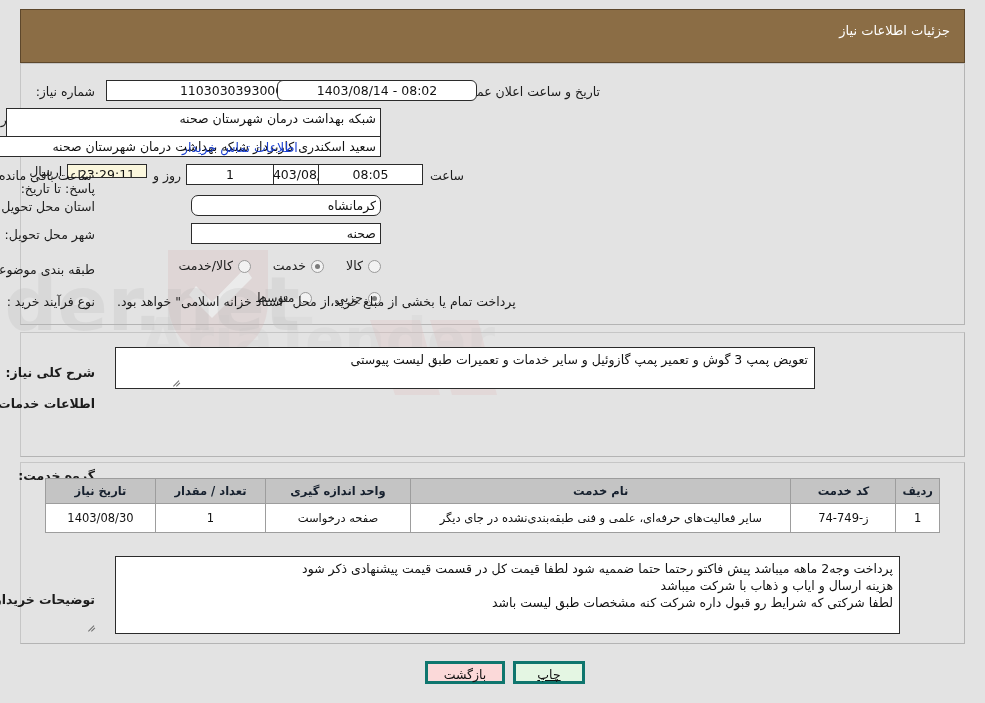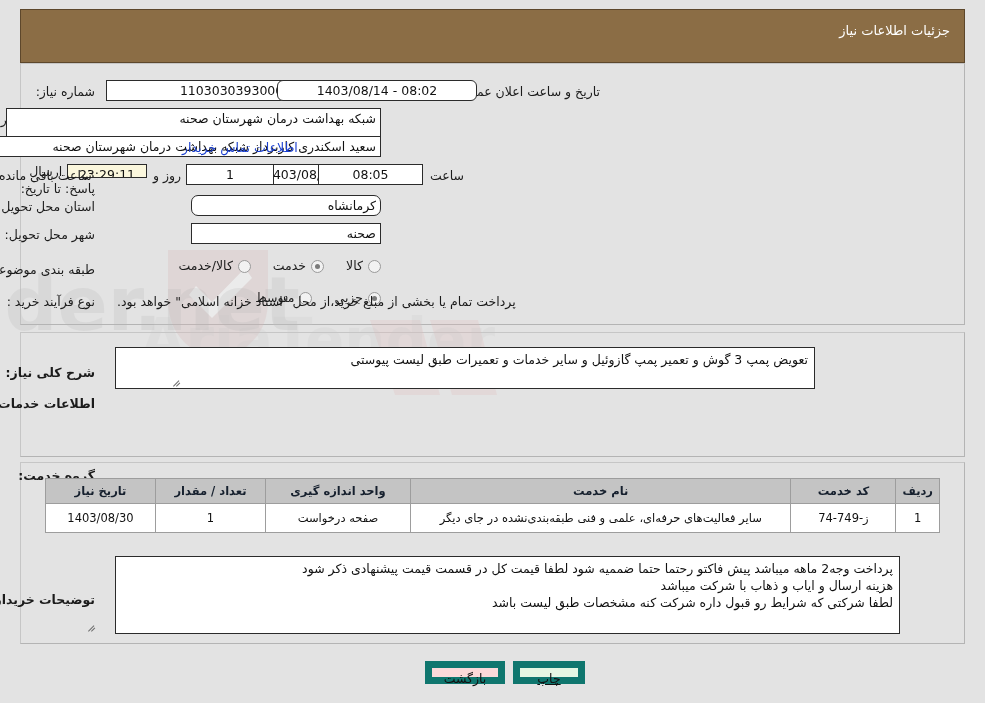--- a/index.html
+++ b/index.html
@@ -193,21 +193,21 @@
     font-size: 11.5px;
     padding: 6px 10px;
     text-align: center;
     vertical-align: middle;
   }
   .tbl td.wrap { white-space: normal; line-height: 16px; }
 
   
   .btn {
     position: absolute;
-    border: 7px solid #0f766e;
+    border: 3px solid #0f766e;
     font-size: 12.5px;
     line-height: 20px;
     height: 23px;
     text-align: center;
     cursor: pointer;
     z-index: 6;
     color: #111111;
     padding-top: 1px;
     font-family: "DejaVu Sans", "Liberation Sans", sans-serif;
   }

